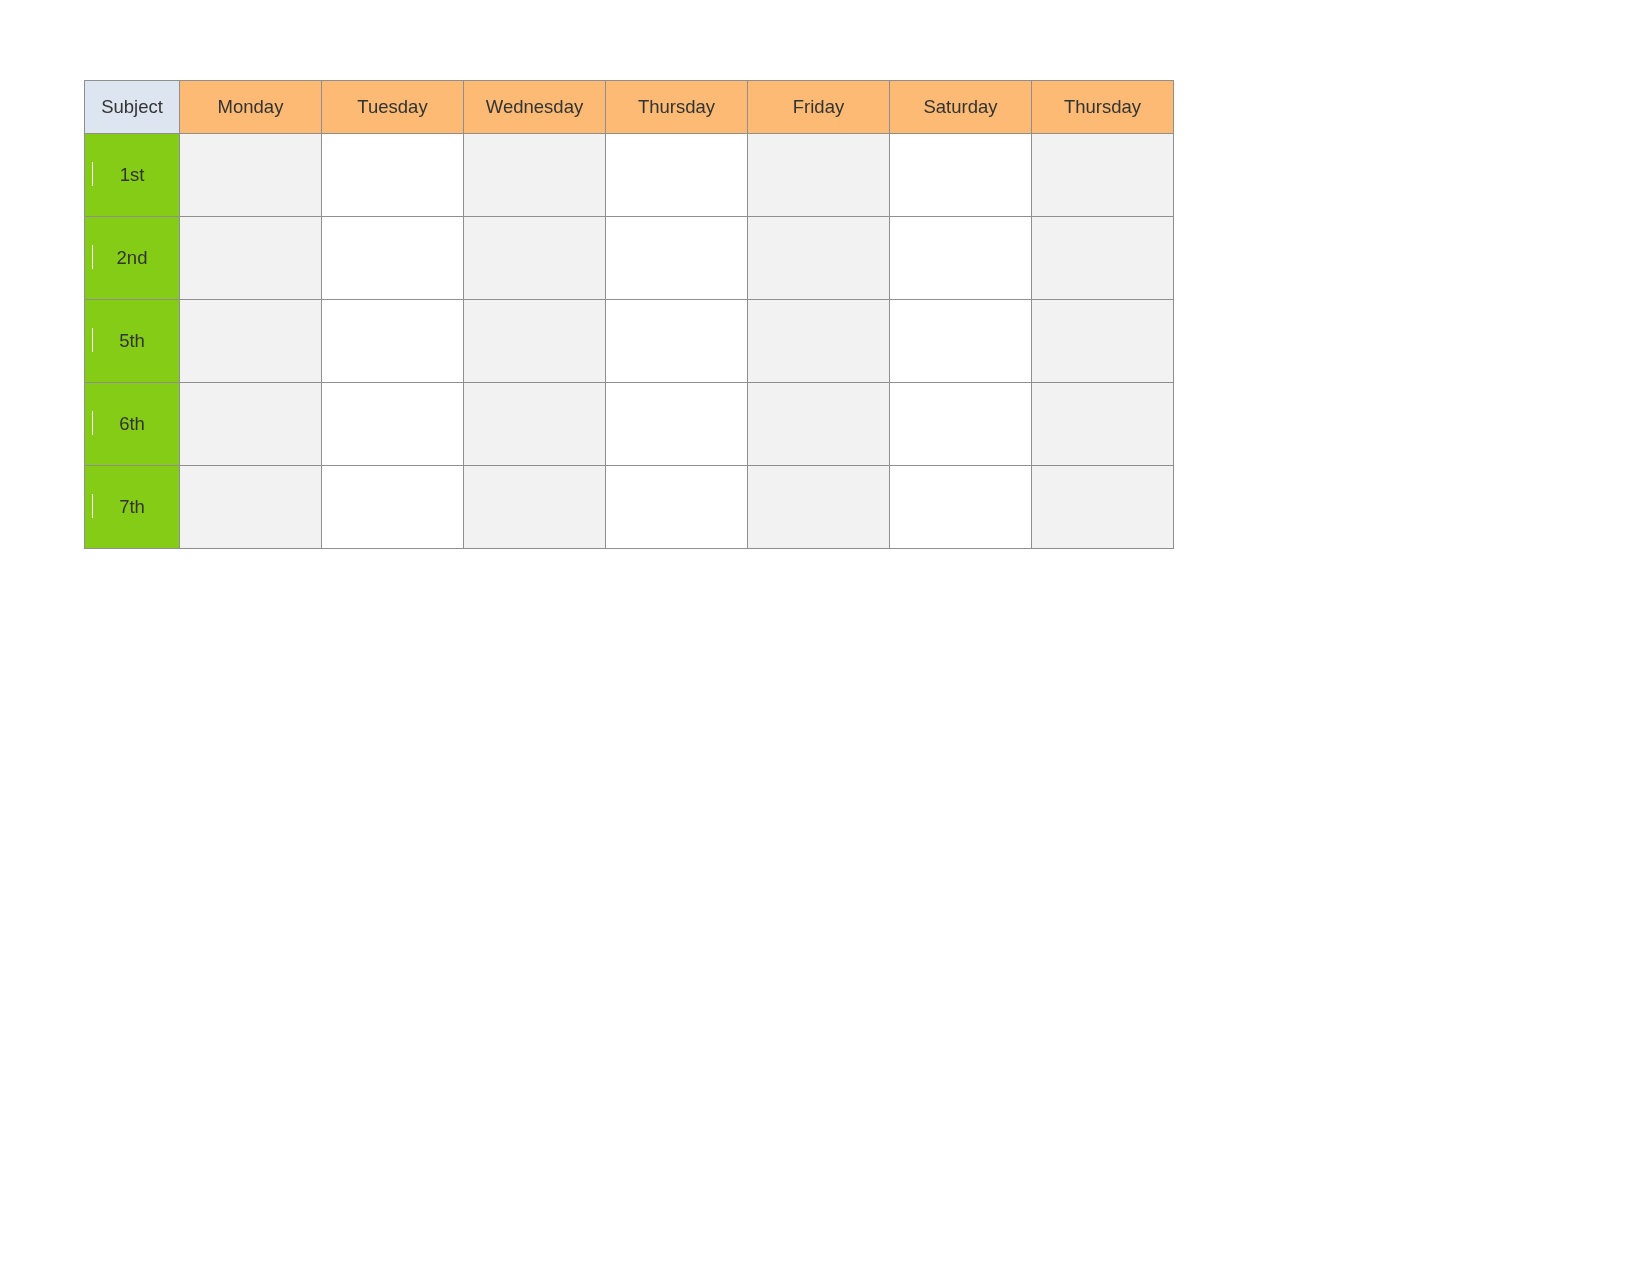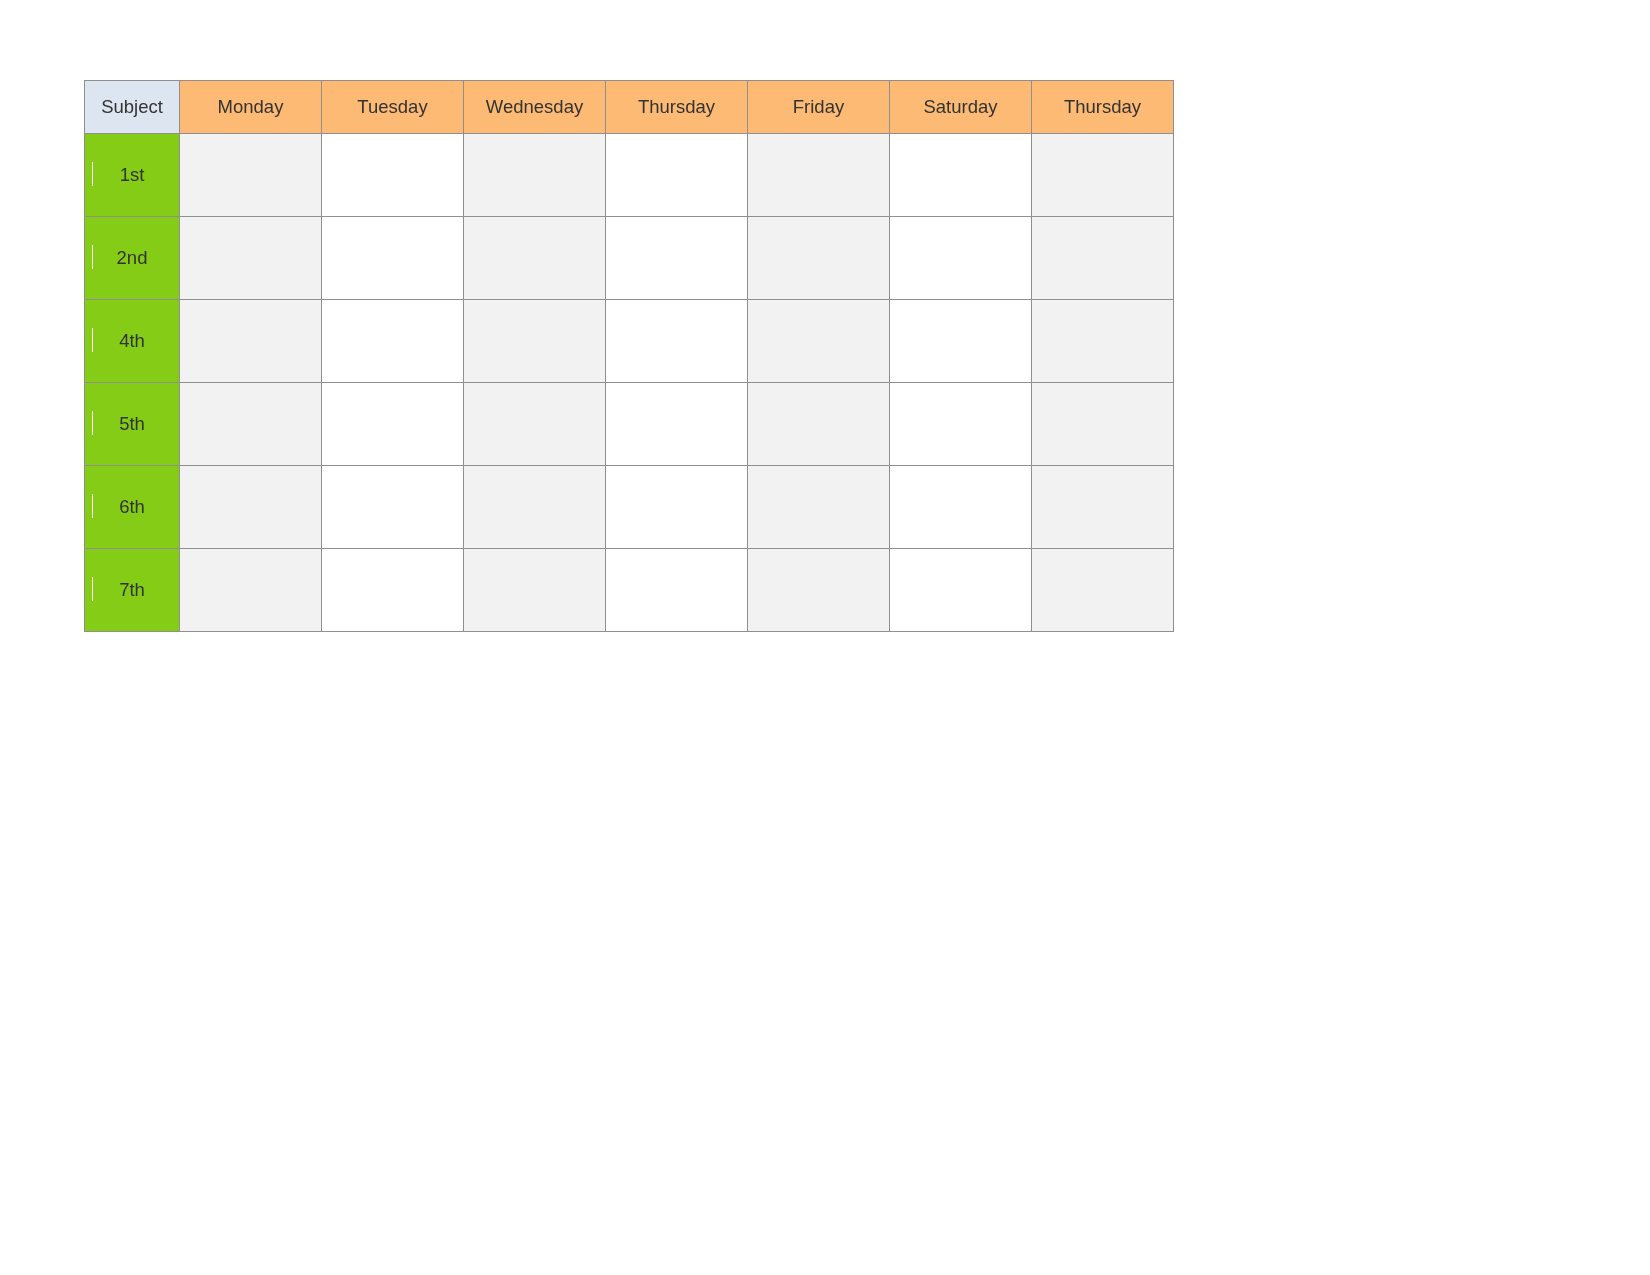--- a/index.html
+++ b/index.html
@@ -134,30 +134,20 @@
         <td class="row-label">2nd</td>
         <td></td>
         <td></td>
         <td></td>
         <td></td>
         <td></td>
         <td></td>
         <td></td>
       </tr>
       <tr>
-        <td class="row-label">4th</td>
-        <td></td>
-        <td></td>
-        <td></td>
-        <td></td>
-        <td></td>
-        <td></td>
-        <td></td>
-      </tr>
-      <tr>
         <td class="row-label">5th</td>
         <td></td>
         <td></td>
         <td></td>
         <td></td>
         <td></td>
         <td></td>
         <td></td>
       </tr>
       <tr>

